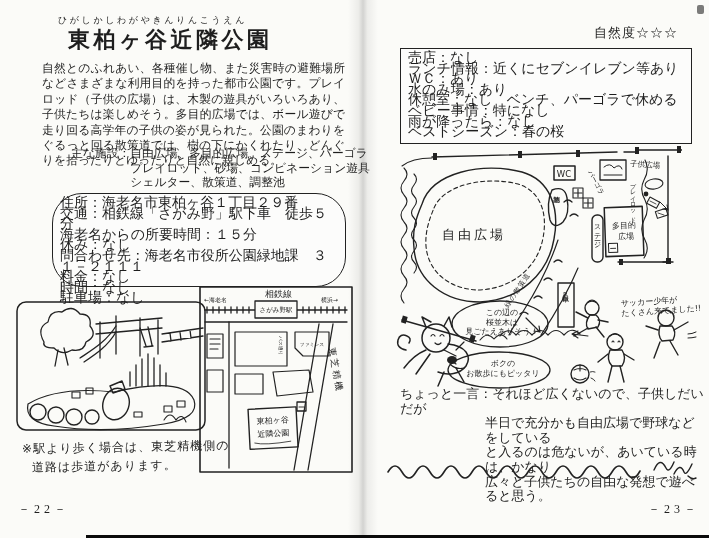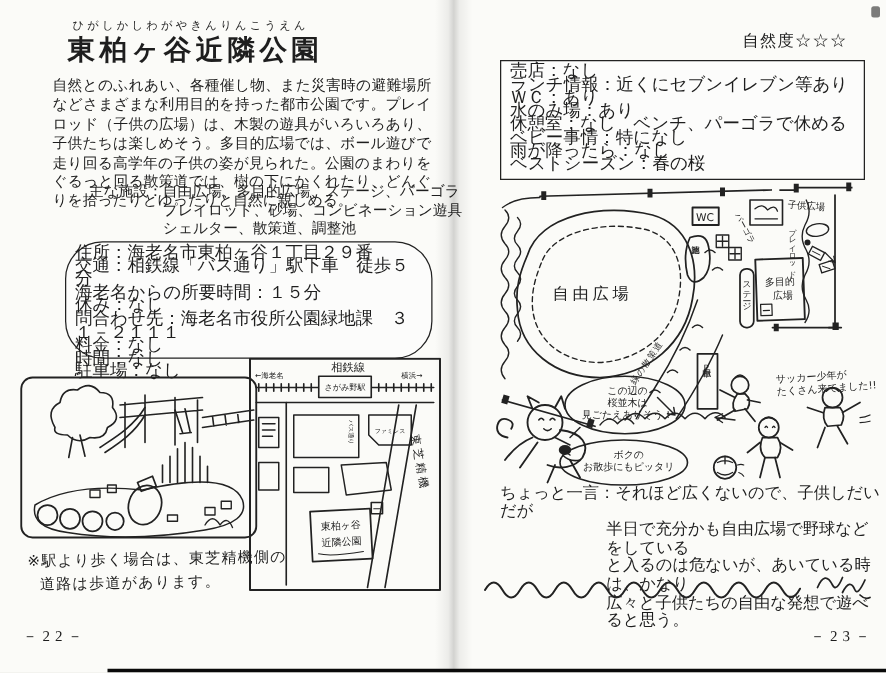--- a/index.html
+++ b/index.html
@@ -8,21 +8,21 @@
         font-family:"Liberation Serif","DejaVu Serif",serif;color:#1e1e1e;}
   .abs{position:absolute;}
   .hw{font-family:"DejaVu Sans",sans-serif;}
   .gutter{position:absolute;left:348px;top:0;width:30px;height:538px;
     background:linear-gradient(90deg,rgba(0,0,0,0) 0%,rgba(0,0,0,.06) 35%,rgba(0,0,0,.16) 50%,rgba(0,0,0,.06) 65%,rgba(0,0,0,0) 100%);}
   .edge-bottom{position:absolute;left:86px;bottom:0;width:623px;height:3px;background:#0a0a0a;}
   .speck{position:absolute;left:697px;top:5px;width:7px;height:9px;background:#444;border-radius:2px;opacity:.7;}
 
   
   .furigana{left:58px;top:14px;font-size:9px;letter-spacing:2.6px;}
-  .l-title{left:54px;top:25px;font-size:22px;font-weight:bold;letter-spacing:3.5px;}
+  .l-title{left:68px;top:25px;font-size:22px;font-weight:bold;letter-spacing:3.5px;}
   .l-intro{left:42px;top:61px;width:303px;font-size:11.8px;line-height:15.4px;text-align:justify;}
   .facilities{left:55px;top:146px;width:300px;display:flex;font-size:11.8px;line-height:14.6px;margin-left:16px;}
   .fac-label{white-space:nowrap;}
   .infobox{border:1.6px solid #222;padding:4px 7px;font-size:14px;line-height:10.6px;background:rgba(255,255,255,.4);}
   .ib-left{left:52px;top:193px;width:278px;height:84px;border-radius:30px;}
   .ib-right{left:400px;top:48px;width:276px;height:86px;}
   .pagenum{font-size:12px;letter-spacing:4px;}
   .pn-left{left:18px;top:501px;}
   .pn-right{left:648px;top:501px;}
 
@@ -64,21 +64,21 @@
     <span class="fac-label">主な施設：</span>
     <span>
       <div>自由広場、多目的広場、ステージ、パーゴラ</div>
       <div>プレイロッド、砂場、コンビネーション遊具</div>
       <div>シェルター、散策道、調整池</div>
     </span>
   </div>
 
   <div class="abs infobox ib-left">
     <div>住所：海老名市東柏ヶ谷１丁目２９番</div>
-    <div>交通：相鉄線「バス通り」駅下車　徒歩５分</div>
+    <div>交通：相鉄線「さがみ野」駅下車　徒歩５分</div>
     <div>海老名からの所要時間：１５分</div>
     <div>休み：なし</div>
     <div>問合わせ先：海老名市役所公園緑地課　３１－２１１１</div>
     <div>料金：なし</div>
     <div>時間：なし</div>
     <div>駐車場：なし</div>
   </div>
 
   <div class="fig" style="left:14px;top:294px;">
     <svg width="194" height="146" viewBox="0 0 194 146" fill="none" stroke="#222" stroke-width="1.5" stroke-linecap="round" stroke-linejoin="round">

